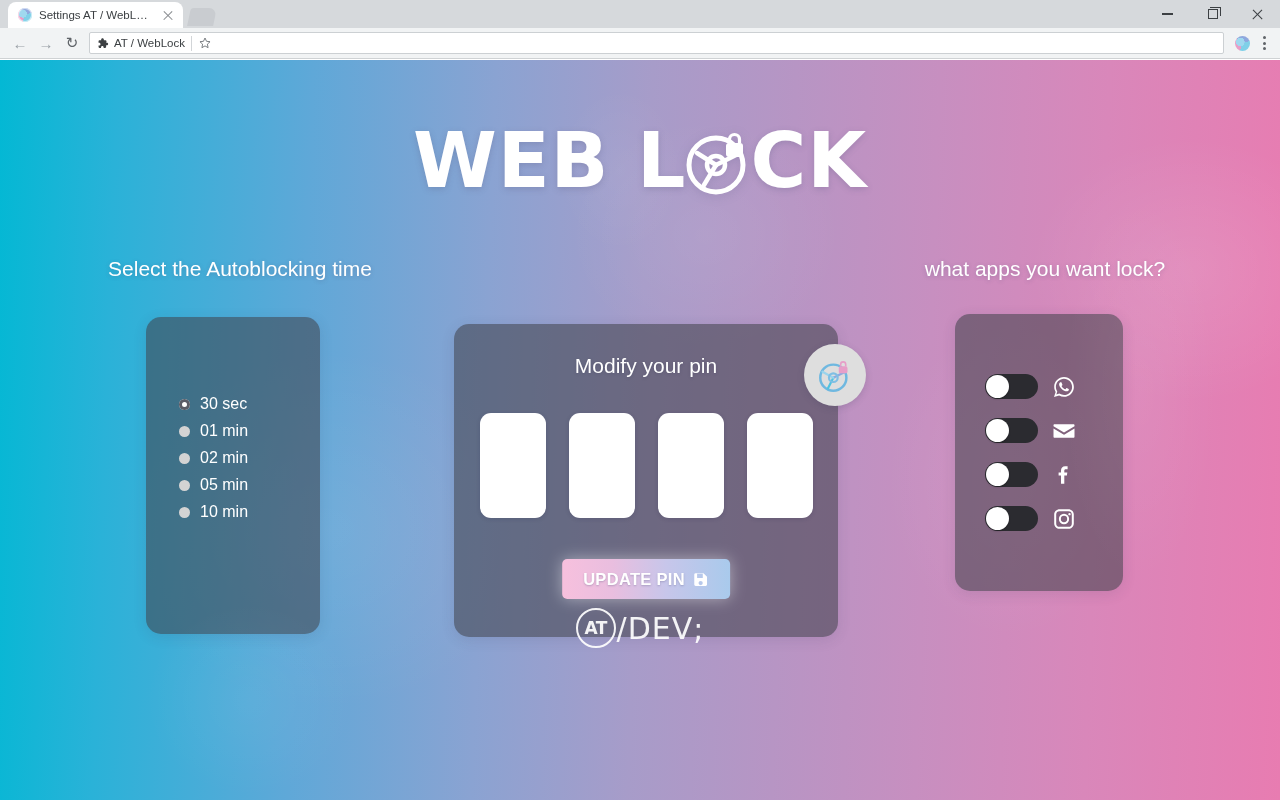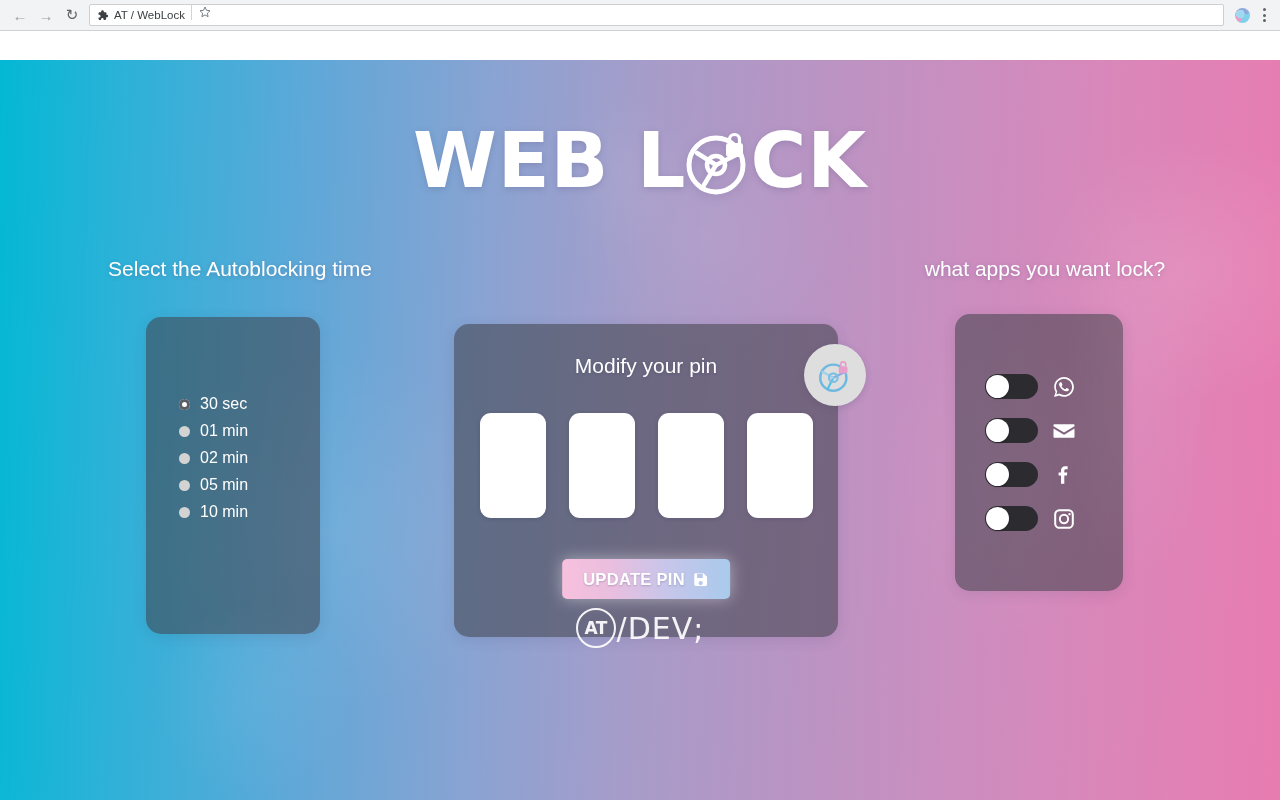--- a/index.html
+++ b/index.html
@@ -80,21 +80,21 @@
   }
   .navbtn {
     width: 26px; height: 26px; display: flex;
     align-items: center; justify-content: center;
     color: #9aa0a6; font-size: 15px; flex: 0 0 26px;
   }
   .navbtn.on { color: #5f6368; }
   .omnibox {
     flex: 1; height: 22px; background: #fff; border: 1px solid #ccd0d3;
     border-radius: 2px; margin: 0 6px 0 4px;
-    display: flex; padding: 0 6px; gap: 6px;
+    display: flex; align-items: center; padding: 0 6px; gap: 6px;
   }
   .ext-chip { display: flex; align-items: center; gap: 5px; }
   .puzzle-icon { width: 13px; height: 13px; fill: #3c4043; display: block; }
   .ext-name { font-size: 11.5px; color: #3c4043; white-space: nowrap; }
   .omni-sep { width: 1px; height: 15px; background: #d2d5d8; }
   .omni-url {
     font-size: 11.5px; color: #5f6368; white-space: nowrap;
     overflow: hidden; text-overflow: ellipsis; flex: 1;
   }
   .star-icon { width: 14px; height: 14px; flex: 0 0 14px; fill: none; stroke: #5f6368; stroke-width: 1.4; }
@@ -258,20 +258,40 @@
   .fl-text {
     font-size: 30px; font-weight: 400; letter-spacing: 1px;
     font-family: "DejaVu Sans", sans-serif;
   }
 </style>
 </head>
 <body>
 
 <div class="browser">
 
+  <div class="tabstrip">
+    <div class="tab">
+      <span class="tab-favicon"></span>
+      <span class="tab-title">Settings AT / WebLock</span>
+      <span class="tab-close"></span>
+    </div>
+    <div class="tab-newtab"></div>
+
+    <div class="winctrls">
+      <div class="winbtn">
+          <span class="wc-min"></span>
+        </div>
+      <div class="winbtn">
+          <span class="wc-max"></span>
+        </div>
+      <div class="winbtn">
+          <span class="wc-close"></span>
+        </div>
+    </div>
+  </div>
 
   <div class="toolbar">
     <div class="navbtn">
         <span>←</span>
       </div>
     <div class="navbtn">
         <span>→</span>
       </div>
     <div class="navbtn on">
         <span>↻</span>

